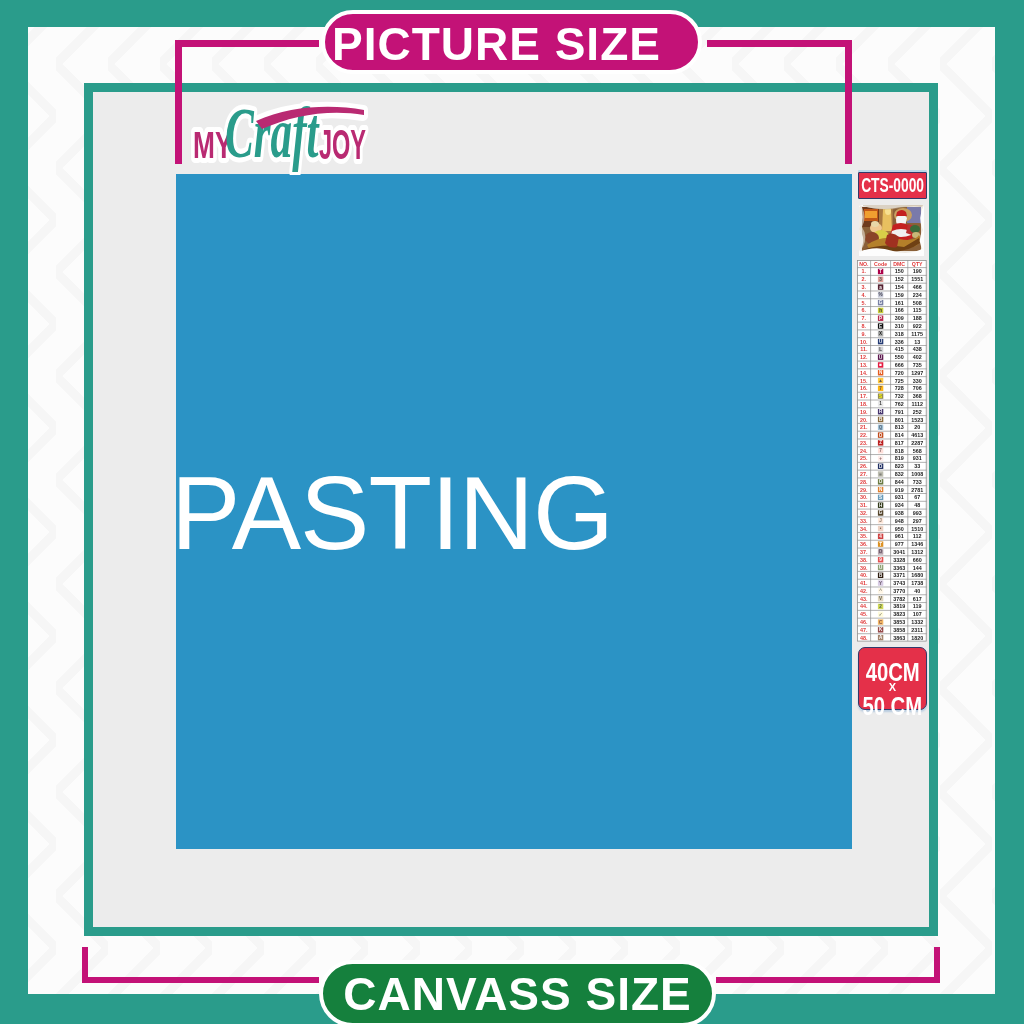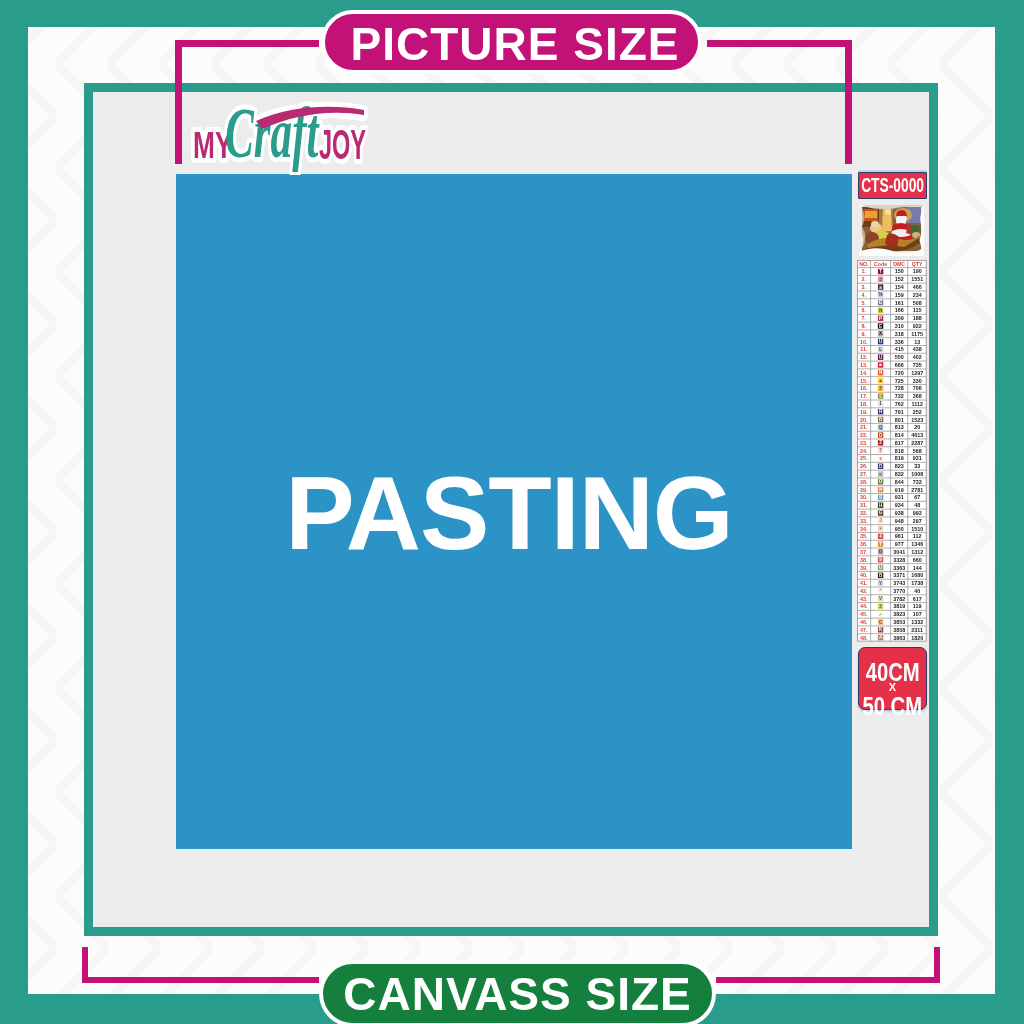--- a/index.html
+++ b/index.html
@@ -16,21 +16,21 @@
     </pattern>
   </defs>
   <rect width="967" height="968" fill="#fcfcfc"></rect>
   <rect width="967" height="968" fill="url(#chev)"></rect>
 </svg>
 
 <div class="abs" style="left:84px;top:83px;width:854px;height:853px;border:9px solid #2a9c8b;background:#ececec;box-sizing:border-box;"></div>
 
 <div class="abs" style="left:176px;top:174px;width:676px;height:675px;background:#2b93c5;"></div>
 
-<div class="abs" style="left:171px;top:175px;width:676px;height:675px;display:flex;flex-direction:column;justify-content:center;align-items:center;color:#fff;font-weight:bold;">
+<div class="abs" style="left:171px;top:175px;width:676px;height:675px;display:flex;flex-direction:column;justify-content:center;color:#fff;font-weight:normal;">
   <div style="font-size:104px;line-height:80px;letter-spacing:-1px;">PASTING</div>
 </div>
 
 <svg class="abs" style="left:180px;top:90px;" width="200" height="85" viewBox="0 0 200 85">
   <g font-family="Liberation Sans, sans-serif">
     <g stroke="#fff" stroke-width="10" stroke-linejoin="round" fill="#fff">
       <text transform="translate(13,68) scale(0.73,1)" font-size="36" font-weight="bold">MY</text>
       <text transform="translate(45,67) scale(0.60,1)" font-size="72" font-weight="bold" font-style="italic" font-family="Liberation Serif, serif">Craft</text>
       <text transform="translate(139,69) scale(0.56,1)" font-size="42" font-weight="bold">JOY</text>
       <path d="M78,30 C110,16 150,14 183,20 L183,26 C150,20 115,24 84,38 Z"></path>
@@ -43,21 +43,21 @@
 </svg>
 
 <div class="abs" style="left:175px;top:40px;width:7px;height:124px;background:#c31277;"></div>
 
 <div class="abs" style="left:175px;top:40px;width:144px;height:7px;background:#c31277;"></div>
 
 <div class="abs" style="left:707px;top:40px;width:145px;height:7px;background:#c31277;"></div>
 
 <div class="abs" style="left:845px;top:40px;width:7px;height:124px;background:#c31277;"></div>
 
-<div class="abs" style="left:321px;top:10px;width:381px;height:64px;background:#c31277;border:4px solid #fff;border-radius:36px;box-sizing:border-box;display:flex;align-items:center;justify-content:center;padding-top:4px;padding-left:7px;">
+<div class="abs" style="left:321px;top:10px;width:381px;height:64px;background:#c31277;border:4px solid #fff;border-radius:36px;box-sizing:border-box;display:flex;align-items:center;padding-top:4px;padding-left:7px;">
   <span style="color:#fff;font-weight:bold;font-size:46px;letter-spacing:1px;white-space:nowrap;">PICTURE SIZE</span>
 </div>
 
 <div class="abs" style="left:82px;top:947px;width:6px;height:36px;background:#c31277;"></div>
 
 <div class="abs" style="left:82px;top:977px;width:237px;height:6px;background:#c31277;"></div>
 
 <div class="abs" style="left:716px;top:977px;width:224px;height:6px;background:#c31277;"></div>
 
 <div class="abs" style="left:934px;top:947px;width:6px;height:36px;background:#c31277;"></div>

